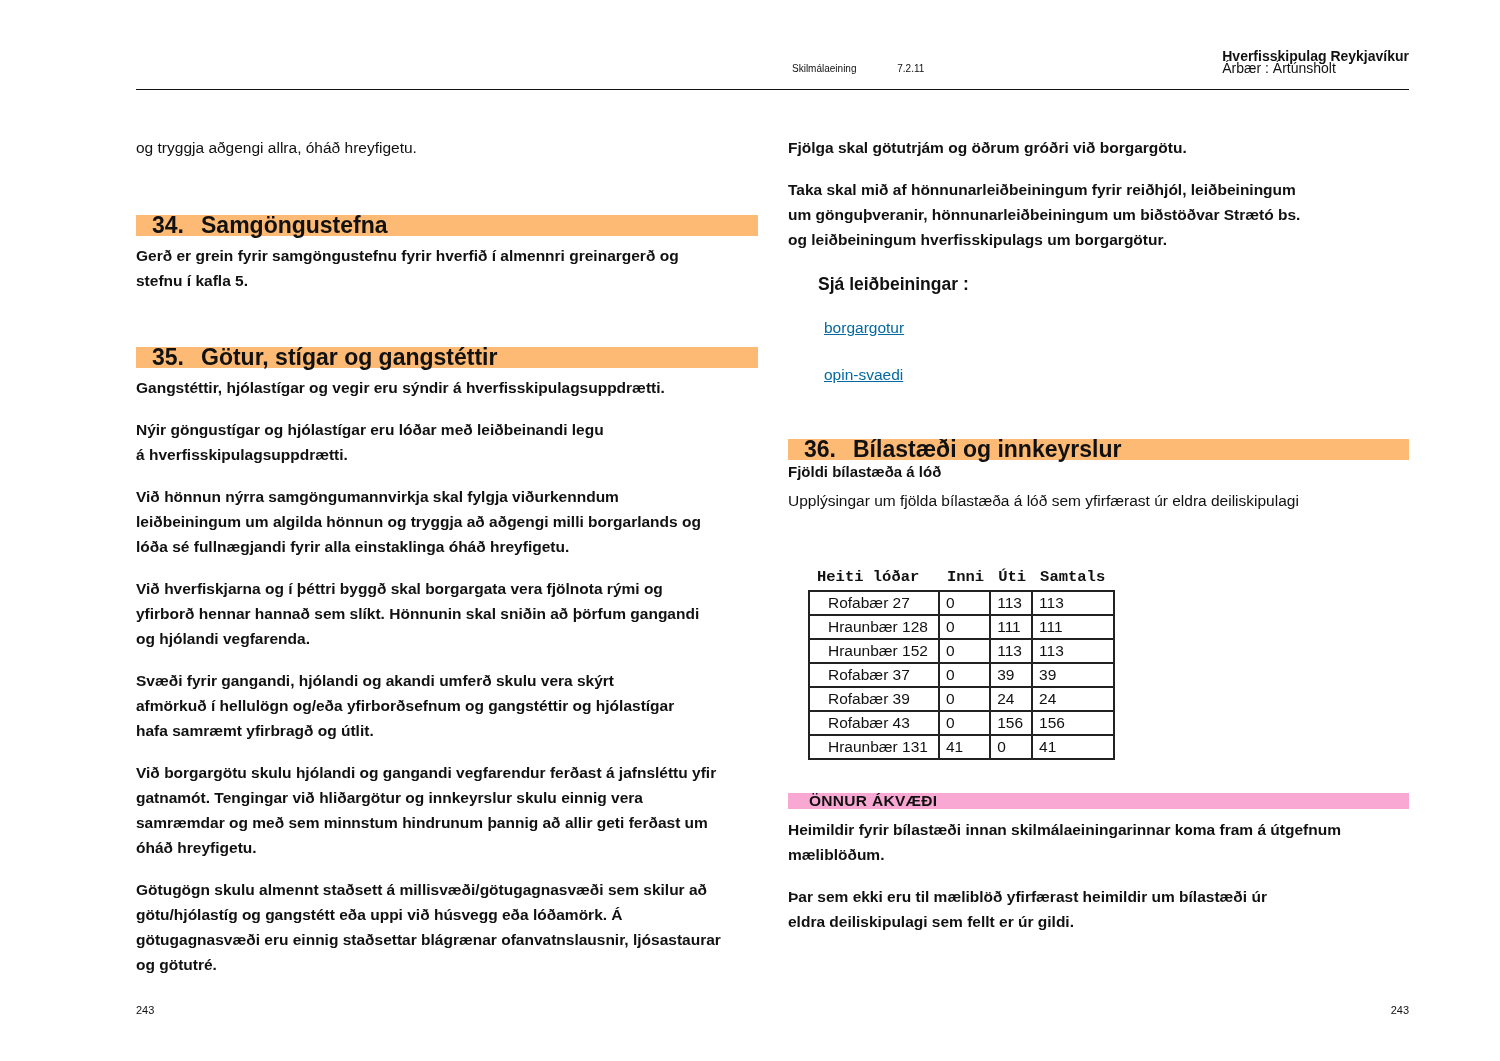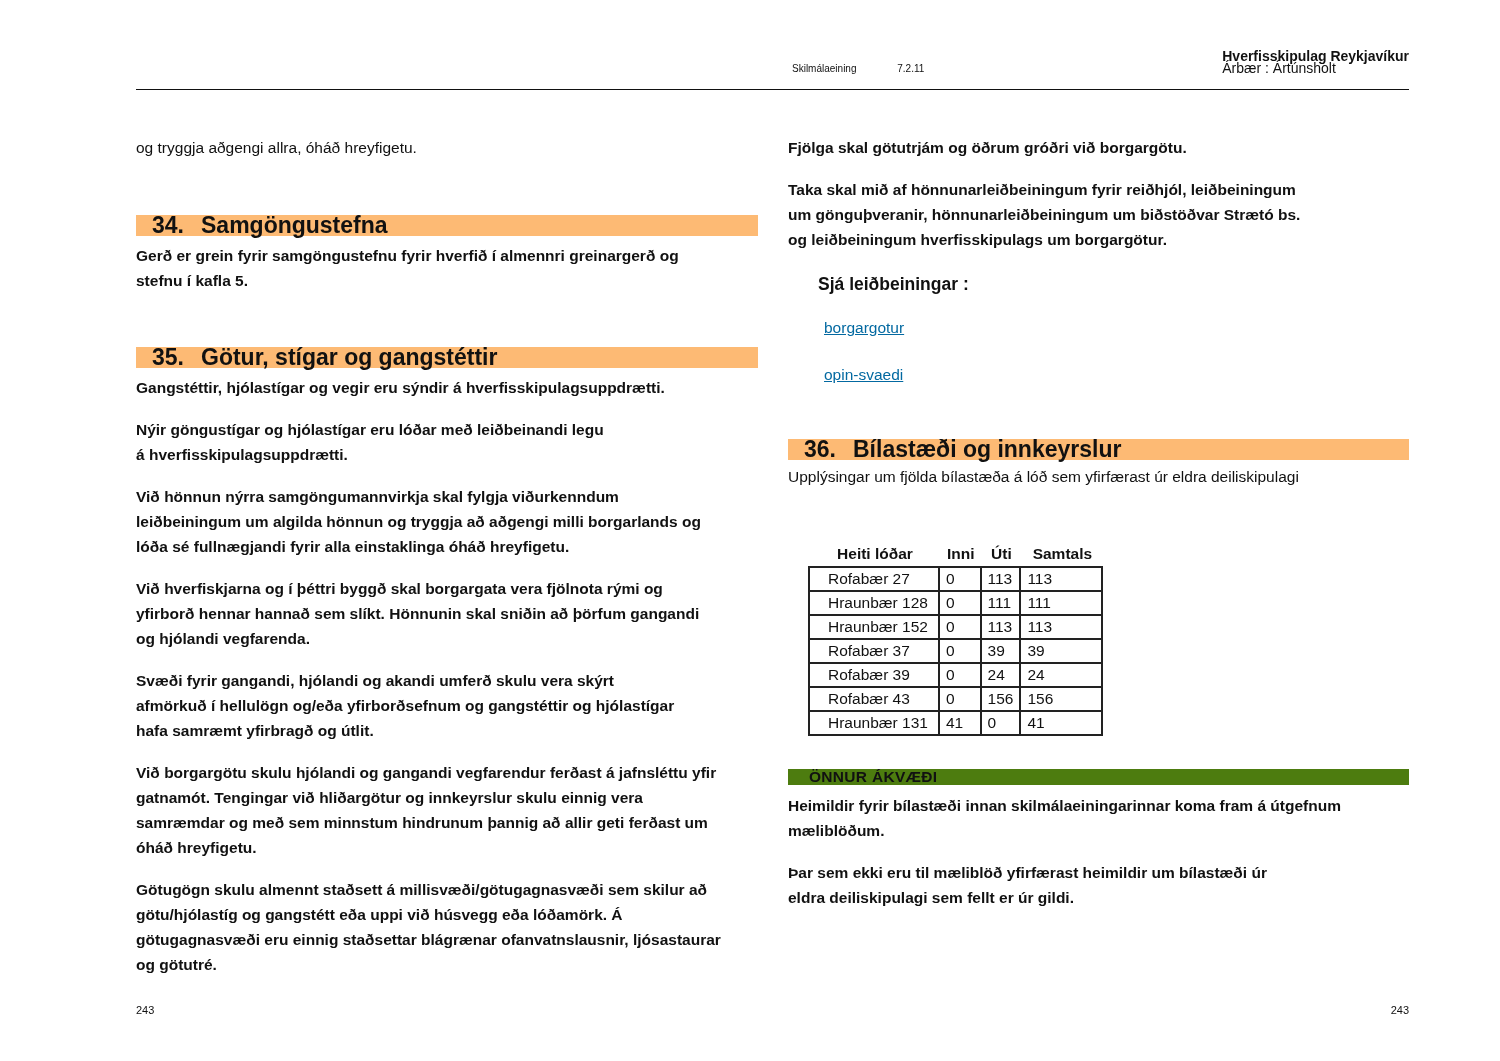--- a/index.html
+++ b/index.html
@@ -25,25 +25,25 @@
     position: absolute; top: -4px; font-weight: bold; font-size: 23px; line-height: 28px; color: #111;
   }
   .sec-head .num { left: 16px; }
   .sec-head .title { left: 65px; }
 
   .sub-bold { font-weight: bold; font-size: 15px; }
   .see-title { font-weight: bold; font-size: 17.5px; margin-left: 30px; }
   .link { display: block; margin-left: 36px; color: #0369a1; text-decoration: underline; font-size: 15.5px; }
 
   table.park { border-collapse: collapse; font-size: 15.5px; margin-left: 20px; }
-  table.park th { text-align: center; font-weight: bold; padding: 0 6px 0 8px; height: 25px; font-size: 15.5px; }
+  table.park th { text-align: left; font-weight: bold; padding: 0 6px 0 8px; height: 25px; font-size: 15.5px; font-family: Liberation Mono, monospace; }
   table.park td { border: 2px solid #222; padding: 0 10px 0 18px; height: 22px; line-height: 22px; }
   table.park td.n { padding: 0 6px 0 6px; }
 
-  .other-head { background: #4d7c0f; height: 16px; font-weight: bold; font-size: 15.5px; line-height: 16px; padding-left: 21px; letter-spacing: 0.3px; }
+  .other-head { background: #f9a8d4; height: 16px; font-weight: bold; font-size: 15.5px; line-height: 16px; padding-left: 21px; letter-spacing: 0.3px; }
 
   .pgnum { position: absolute; top: 1004px; font-size: 11px; }
   .pgnum.l { left: 136px; }
   .pgnum.r { right: 91px; }
 </style>
 </head>
 <body>
 
 <div class="hdr-center">
   <span class="sec">Skilmálaeining</span>
@@ -84,20 +84,21 @@
   <p class="para" style="width:530px; margin-bottom:20px;">Taka skal mið af hönnunarleiðbeiningum fyrir reiðhjól, leiðbeiningum um gönguþveranir, hönnunarleiðbeiningum um biðstöðvar Strætó bs. og leiðbeiningum hverfisskipulags um borgargötur.</p>
 
   <div class="see-title">Sjá leiðbeiningar :</div>
   <a class="link" style="margin-top:18px;">borgargotur</a>
   <a class="link" style="margin-top:22px;">opin-svaedi</a>
 
   <div class="sec-head" style="margin-top:52px;">
     <span class="num">36.</span>
     <span class="title">Bílastæði og innkeyrslur</span>
   </div>
+  <div class="sub-bold" style="line-height:24px;">Fjöldi bílastæða á lóð</div>
   <p style="margin-top:4px; margin-bottom:52px;">Upplýsingar um fjölda bílastæða á lóð sem yfirfærast úr eldra deiliskipulagi</p>
 
   <table class="park">
     <thead>
       <tr>
         <th>Heiti lóðar</th>
         <th>Inni</th>
         <th>Úti</th>
         <th>Samtals</th>
       </tr>

